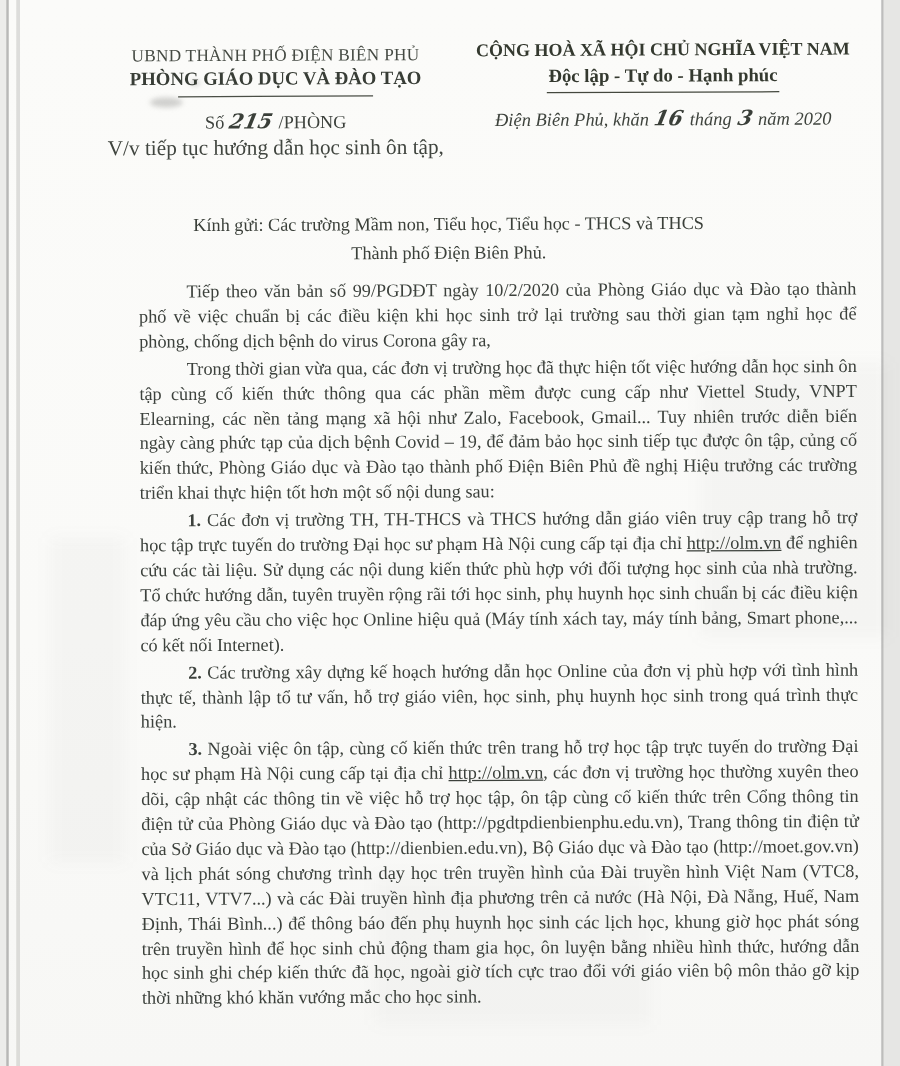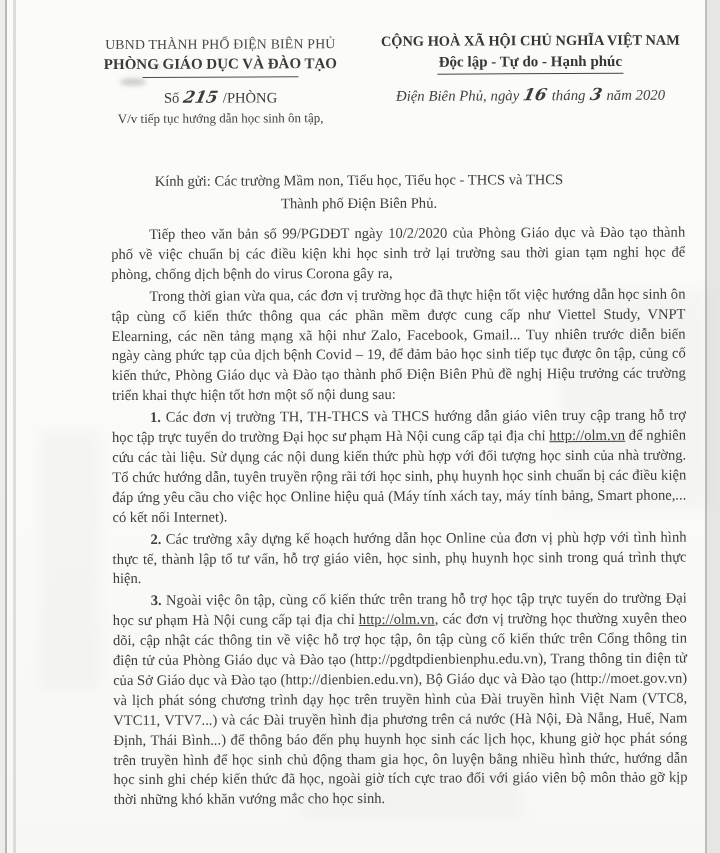--- a/index.html
+++ b/index.html
@@ -49,21 +49,21 @@
     display:inline-block;
     font-family:"DejaVu Serif",serif;
     font-style:italic;font-weight:bold;
     transform:skewX(-12deg);
     font-size:1.12em;line-height:1;
     color:#3a3f39;
     padding:0 1px;
   }
 
   .subject{position:absolute;top:110px;left:60px;width:324px;text-align:center;
-    font-size:13px;line-height:16.5px;color:#40453f;}
+    font-size:17px;line-height:16.5px;color:#40453f;}
 
   .recipient{position:absolute;top:169px;left:100px;width:520px;text-align:center;
     font-size:14.6px;line-height:23px;color:#3b403a;}
 
   .bodytext{position:absolute;top:224px;left:112px;width:574px;
     font-size:14.6px;line-height:19.9px;text-align:justify;color:#3c413c;}
   .bodytext p{margin:0 0 2px 0;text-indent:38px;}
   .bodytext .b{font-weight:bold;}
   .bodytext .u{text-decoration:underline;}
 </style>
@@ -97,21 +97,21 @@
       <div class="rule"></div>
     </div>
 
     <div class="so-line">
       <span>Số</span>
       <span class="hw">215</span>
       <span> /PHÒNG</span>
     </div>
 
     <div class="date-line">
-      <span>Điện Biên Phủ, ngày</span>
+      <span>Điện Biên Phủ, khăn</span>
       <span class="hw">16</span>
       <span>tháng</span>
       <span class="hw">3</span>
       <span>năm 2020</span>
     </div>
 
     <div class="subject">
       <div>V/v tiếp tục hướng dẫn học sinh ôn tập,</div>
     </div>
 

